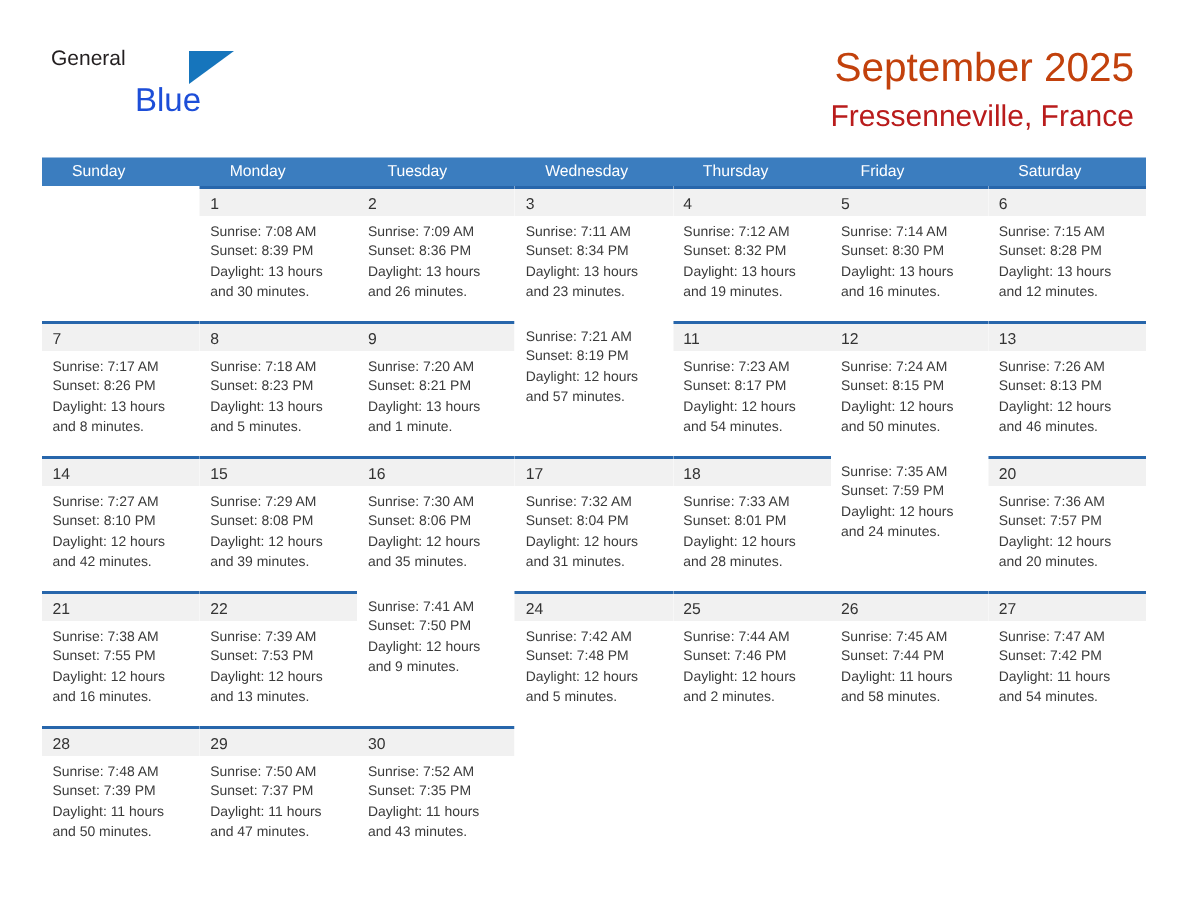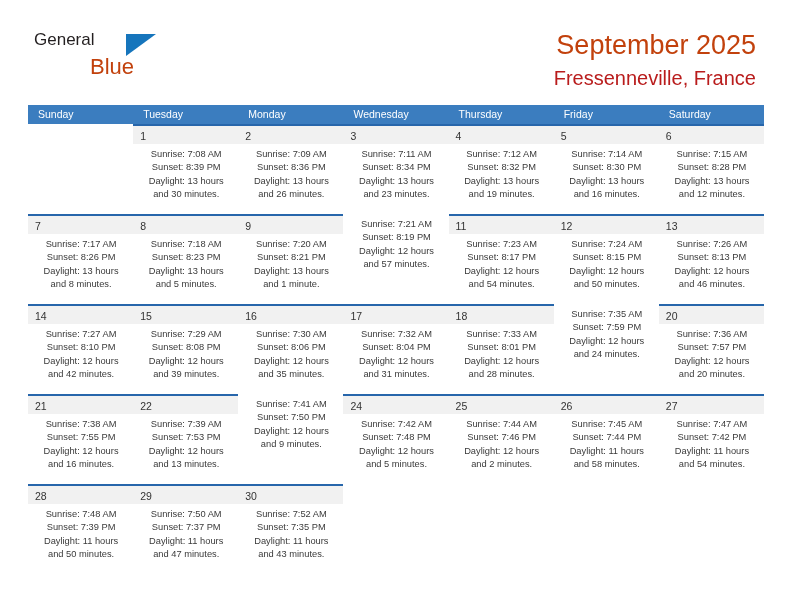--- a/index.html
+++ b/index.html
@@ -33,40 +33,40 @@
     position: absolute;
     left: 34px;
     top: 30px;
     width: 200px;
     height: 56px;
   }
   .logo-general {
     position: absolute;
     left: 0;
     top: 0;
-    font-size: 17px;
+    font-size: 14px;
     letter-spacing: 0px;
     color: #231f20;
     font-family: "Liberation Sans", sans-serif;
   }
   .logo-triangle {
     position: absolute;
     left: 92px;
     top: 4px;
     width: 0;
     height: 0;
     border-left: 30px solid #1675bc;
     border-bottom: 22px solid transparent;
   }
   .logo-blue {
     position: absolute;
     left: 56px;
     top: 24px;
     font-size: 22px;
-    color: #c2410c;
+    color: #1d4ed8;
     font-family: "Liberation Sans", sans-serif;
   }
   .title-block {
     position: absolute;
     right: 36px;
     top: 28px;
     text-align: right;
   }
   .month-title {
     font-size: 27px;
@@ -94,21 +94,21 @@
   .weekdays {
     display: flex;
     width: 736px;
     background: #3b7dbf;
   }
   .weekday {
     flex: 1 1 0;
     box-sizing: border-box;
     height: 19px;
     line-height: 19px;
-    padding-left: 10px;
+    padding-left: 20px;
     color: #ffffff;
     font-size: 10.5px;
     white-space: nowrap;
     overflow: hidden;
   }
   .week {
     display: flex;
     width: 736px;
   }
   .daycell {
@@ -131,21 +131,20 @@
   }
   .num {
     padding-left: 7px;
     font-size: 10.5px;
     color: #333333;
     line-height: 18px;
     display: inline-block;
   }
   .details {
     padding: 4px 6px 0 7px;
-    text-align: center;
   }
   .detail-line {
     font-size: 9.3px;
     line-height: 13.4px;
     color: #3a3a3a;
     white-space: nowrap;
   }
 </style>
 </head>
 <body>
@@ -163,22 +162,22 @@
     <div class="title-block">
       <div class="month-title">September 2025</div>
       <div class="location">Fressenneville, France</div>
     </div>
 
   </div>
 
   <div class="calendar">
     <div class="weekdays">
       <div class="weekday">Sunday</div>
+      <div class="weekday">Monday</div>
       <div class="weekday">Tuesday</div>
-      <div class="weekday">Monday</div>
       <div class="weekday">Wednesday</div>
       <div class="weekday">Thursday</div>
       <div class="weekday">Friday</div>
       <div class="weekday">Saturday</div>
     </div>
     <div id="weeks-container">
         <div class="week">
           <div class="daycell empty">
             <div class="num-band"><span class="num"></span></div>
           </div>

